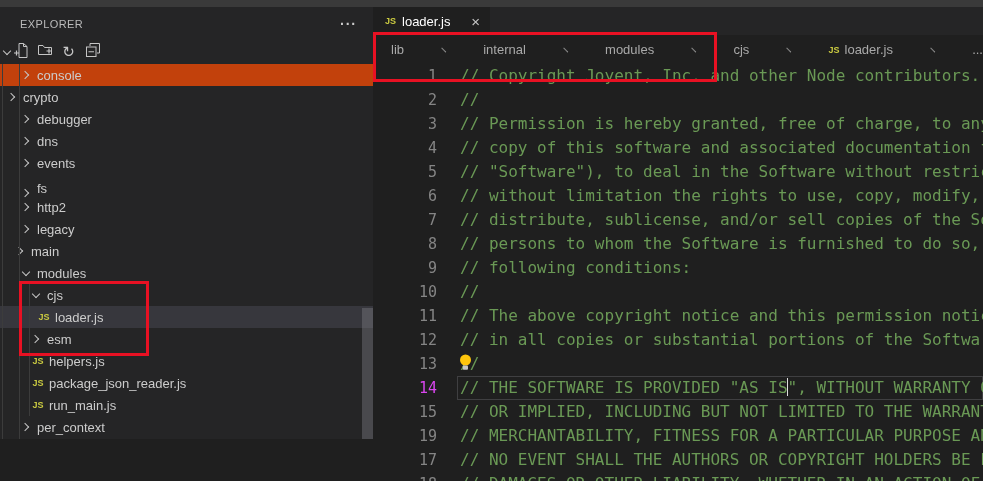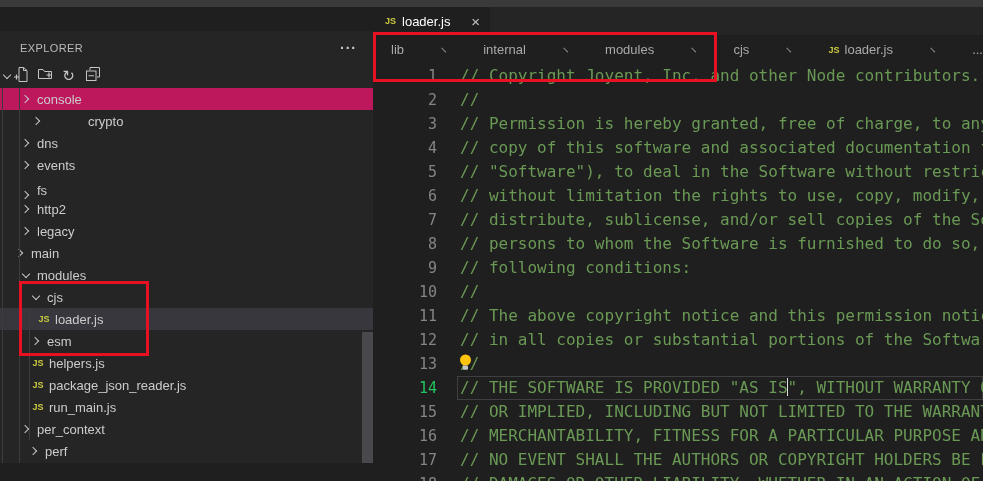--- a/index.html
+++ b/index.html
@@ -4,34 +4,34 @@
 <style>
   html,body{margin:0;padding:0;}
   body{
     width:983px;height:481px;position:relative;overflow:hidden;
     background:#1f1f1f;font-family:"Liberation Sans",sans-serif;
     -webkit-font-smoothing:antialiased;
   }
   .titlebar{position:absolute;left:0;top:0;width:983px;height:7px;background:#3a3a3a;}
 
   
-  .sidebar{position:absolute;left:0;top:7px;width:373px;height:432px;background:#252526;overflow:hidden;margin-top:24px;}
+  .sidebar{position:absolute;left:0;top:7px;width:373px;height:432px;background:#252526;overflow:hidden;}
   .sb-header{height:33px;display:flex;align-items:center;justify-content:space-between;padding:0 16px 0 20px;}
   .sb-title{font-size:11px;color:#bbbbbb;letter-spacing:0.4px;}
   .sb-more{color:#cccccc;font-size:14px;font-weight:bold;letter-spacing:1px;line-height:8px;cursor:pointer;}
   .section-header{height:24px;display:flex;align-items:center;padding-left:4px;}
   .section-label{font-size:11px;font-weight:bold;color:#cccccc;margin-left:4px;letter-spacing:0.3px;flex:1;}
   .section-actions{display:flex;align-items:center;gap:3px;padding-right:9px;}
   .action-btn{width:21px;height:21px;display:flex;align-items:center;justify-content:center;color:#c5c5c5;cursor:pointer;border-radius:3px;}
   .refresh-glyph{font-size:15px;line-height:15px;font-family:"DejaVu Sans",sans-serif;}
 
   .tree{position:relative;}
   .tree-row{height:22px;display:flex;align-items:center;font-size:13px;color:#cccccc;cursor:pointer;white-space:nowrap;}
   .tree-row.selected{background:#37373d;}
-  .tree-row.hovered{background:#be185d;}
+  .tree-row.hovered{background:#c2410c;}
   .chev-box{width:16px;display:flex;justify-content:center;align-items:center;flex:none;}
   .chev{width:5px;height:5px;border-right:1.3px solid #c5c5c5;border-bottom:1.3px solid #c5c5c5;display:inline-block;}
   .chev.collapsed{transform:rotate(-45deg);margin-left:-2px;}
   .chev.expanded{transform:rotate(45deg);margin-top:-3px;}
   .js-badge{color:#cbcb41;font-weight:bold;font-size:9px;width:16px;text-align:center;flex:none;letter-spacing:0;}
   .tree-label{margin-left:3px;}
   .guide{position:absolute;width:1px;background:#3c3c3c;}
   .sb-scroll{position:absolute;left:362px;top:301px;width:11px;height:140px;background:rgba(125,125,130,0.42);}
 
   
@@ -41,21 +41,21 @@
   .tab-label{font-size:13px;color:#ffffff;flex:1;}
   .tab-close{color:#c5c5c5;font-size:15px;line-height:15px;cursor:pointer;}
   .breadcrumbs{position:absolute;left:0;top:28px;width:608px;height:29px;display:flex;align-items:center;padding-left:16px;box-sizing:border-box;font-size:13px;color:#a9a9a9;gap:32px;}
   .bc-item{display:flex;align-items:center;gap:5px;cursor:pointer;}
   .bc-sep{width:4.5px;height:4.5px;border-right:1.2px solid #888888;border-bottom:1.2px solid #888888;transform:rotate(-45deg);margin:0 7px;}
   .bc-js{color:#cbcb41;font-weight:bold;font-size:9px;}
 
   .code{position:absolute;left:0;top:57px;width:608px;height:417px;overflow:hidden;font-family:"DejaVu Sans Mono","Liberation Mono",monospace;}
   .gutter{position:absolute;left:0;top:0;width:62px;text-align:right;font-size:15px;line-height:24px;color:#858585;}
   .gutter div{height:24px;}
-  .gutter .cur{color:#22c55e;}
+  .gutter .cur{color:#d946ef;}
   .code-lines{position:absolute;left:85px;top:0;font-size:16px;line-height:24px;color:#6a9955;white-space:pre;}
   .code-line{height:24px;}
   .cur-line-box{position:absolute;left:82px;width:526px;top:312px;height:24px;border:1px solid #3f3f41;box-sizing:border-box;}
   .inline-cursor{display:inline-block;width:1.5px;margin:0 -0.75px;height:18px;background:#dfdfdf;vertical-align:-3px;}
   .bulb{position:absolute;left:84px;top:290px;width:14px;height:18px;}
 
   
   .anno{position:absolute;border:3px solid #e81123;box-sizing:border-box;z-index:30;background:transparent;}
   #anno-breadcrumb{left:373px;top:32px;width:344px;height:50px;}
   #anno-sidebar{left:19px;top:281px;width:130px;height:75px;}
@@ -98,25 +98,31 @@
         </span>
       </span>
   </div>
   <div class="tree" id="tree">
       <div class="tree-row hovered" style="padding-left: 18px;">
         <span class="chev-box">
           <span class="chev collapsed"></span>
         </span>
         <span class="tree-label">console</span>
       </div>
-      <div class="tree-row" style="padding-left: 29px; gap: 40px;">
+      <div class="tree-row" style="padding-left: 4px;">
         <span class="chev-box">
           <span class="chev collapsed"></span>
         </span>
         <span class="tree-label">crypto</span>
+      </div>
+      <div class="tree-row" style="padding-left: 18px;">
+        <span class="chev-box">
+          <span class="chev collapsed"></span>
+        </span>
+        <span class="tree-label">debugger</span>
       </div>
       <div class="tree-row" style="padding-left: 18px;">
         <span class="chev-box">
           <span class="chev collapsed"></span>
         </span>
         <span class="tree-label">dns</span>
       </div>
       <div class="tree-row" style="padding-left: 18px;">
         <span class="chev-box">
           <span class="chev collapsed"></span>
@@ -251,21 +257,21 @@
         <div>6</div>
         <div>7</div>
         <div>8</div>
         <div>9</div>
         <div>10</div>
         <div>11</div>
         <div>12</div>
         <div>13</div>
         <div class="cur">14</div>
         <div>15</div>
-        <div>16</div>
+        <div>19</div>
         <div>17</div>
         <div>18</div>
       </div>
     <div class="code-lines" id="code-lines"><div class="code-line">// Copyright Joyent, Inc. and other Node contributors.</div><div class="code-line">//</div><div class="code-line">// Permission is hereby granted, free of charge, to any person obtaining a</div><div class="code-line">// copy of this software and associated documentation files (the</div><div class="code-line">// "Software"), to deal in the Software without restriction, including</div><div class="code-line">// without limitation the rights to use, copy, modify, merge, publish,</div><div class="code-line">// distribute, sublicense, and/or sell copies of the Software, and to permit</div><div class="code-line">// persons to whom the Software is furnished to do so, subject to the</div><div class="code-line">// following conditions:</div><div class="code-line">//</div><div class="code-line">// The above copyright notice and this permission notice shall be included</div><div class="code-line">// in all copies or substantial portions of the Software.</div><div class="code-line">//</div><div class="code-line"><span>// THE SOFTWARE IS PROVIDED "AS IS</span><span class="inline-cursor"></span><span>", WITHOUT WARRANTY OF ANY KIND, EXPRESS</span></div><div class="code-line">// OR IMPLIED, INCLUDING BUT NOT LIMITED TO THE WARRANTIES OF</div><div class="code-line">// MERCHANTABILITY, FITNESS FOR A PARTICULAR PURPOSE AND NONINFRINGEMENT. IN</div><div class="code-line">// NO EVENT SHALL THE AUTHORS OR COPYRIGHT HOLDERS BE LIABLE FOR ANY CLAIM,</div><div class="code-line">// DAMAGES OR OTHER LIABILITY, WHETHER IN AN ACTION OF CONTRACT, TORT OR</div></div>
     <div class="bulb">
       <svg width="14" height="18" viewBox="0 0 14 18">
         <circle cx="6.5" cy="6" r="5.5" fill="#fec50c"></circle>
         <rect x="3.8" y="11.6" width="5.2" height="4.2" rx="1" fill="#c5c5c5"></rect>
       </svg>
     </div>

